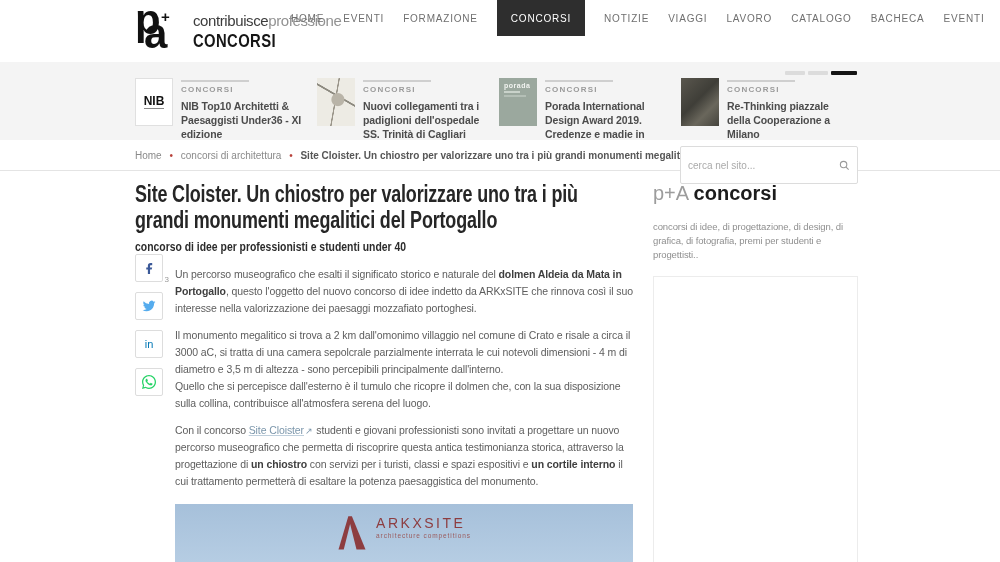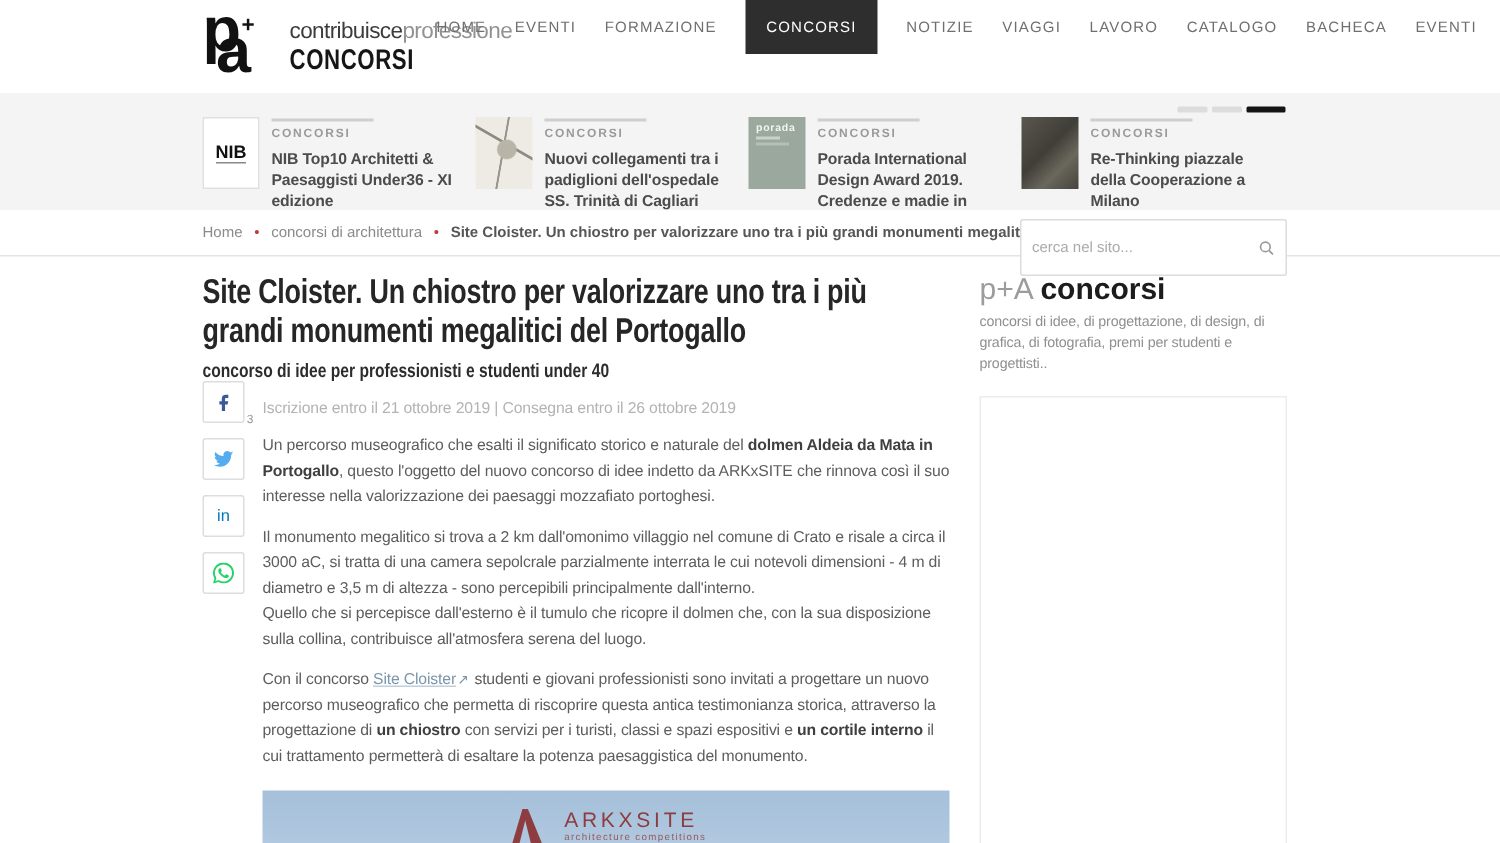--- a/index.html
+++ b/index.html
@@ -88,21 +88,21 @@
 
   .hero { margin-left:40px; margin-top:14px; width:458px; height:180px;
           background:linear-gradient(180deg,#a6c0da 0%,#b7cee4 35%,#c8dcee 78%,#cfe1f0 100%);
           display:flex; justify-content:center; align-items:flex-start; padding-top:11px; }
   .arkx { display:flex; align-items:flex-start; gap:9px; }
   .arkx-text .arkx-name { font-size:14px; letter-spacing:2.5px; color:#8d3d40; font-weight:400; }
   .arkx-text .arkx-sub { font-size:6.5px; letter-spacing:0.9px; color:#9a5a5c; margin-top:1px; }
 
   
   .sidebar { position:absolute; left:653px; top:11px; width:205px; }
-  .sidebar-title { font-size:20px; margin-bottom:3px; }
+  .sidebar-title { font-size:20px; margin-bottom:15px; }
   .sidebar-title .st-gray { color:#9c9c9c; font-weight:400; }
   .sidebar-title .st-dark { color:#1c1c1c; font-weight:700; }
   .sidebar-sub { font-size:9.5px; color:#8f8f8f; line-height:1.45; letter-spacing:-0.1px; }
   .sidebar-ad { margin-top:15px; border:1px solid #ececec; height:330px; background:#fff; }
 </style>
 </head>
 <body>
 
 <div class="page">
 
@@ -218,21 +218,20 @@
           <span class="in-t">in</span>
         </div>
         <div class="share-btn">
           <svg width="14" height="14" viewBox="0 0 24 24" fill="#25d366">
               <path d="M12 0C5.4 0 0 5.4 0 12c0 2.1.6 4.2 1.6 6L0 24l6.2-1.6c1.8 1 3.8 1.5 5.8 1.5 6.6 0 12-5.4 12-12S18.6 0 12 0zm0 21.8c-1.8 0-3.6-.5-5.1-1.4l-.4-.2-3.7 1 1-3.6-.2-.4A9.7 9.7 0 0 1 2.2 12c0-5.4 4.4-9.8 9.8-9.8s9.8 4.4 9.8 9.8-4.4 9.8-9.8 9.8zm5.4-7.3c-.3-.1-1.7-.9-2-1-.3-.1-.5-.1-.7.1-.2.3-.8 1-.9 1.2-.2.2-.3.2-.6.1-.3-.2-1.2-.5-2.4-1.5-.9-.8-1.5-1.8-1.6-2-.2-.3 0-.5.1-.6l.4-.5c.1-.2.2-.3.3-.5.1-.2 0-.4 0-.5l-.9-2.2c-.2-.6-.5-.5-.7-.5h-.6c-.2 0-.5.1-.8.4-.3.3-1 1-1 2.5s1.1 2.9 1.2 3.1c.1.2 2.1 3.2 5.1 4.5.7.3 1.3.5 1.7.6.7.2 1.4.2 1.9.1.6-.1 1.7-.7 2-1.4.2-.7.2-1.2.2-1.4-.1-.1-.3-.2-.6-.3z"></path>
             </svg>
         </div>
       </div>
 
       <div class="article-body">
-        <div class="deadline">Iscrizione entro il 21 ottobre 2019 | Consegna entro il 26 ottobre 2019</div>
         <p>Un percorso museografico che esalti il significato storico e naturale del <strong>dolmen Aldeia da Mata in Portogallo</strong>, questo l'oggetto del nuovo concorso di idee indetto da ARKxSITE che rinnova così il suo interesse nella valorizzazione dei paesaggi mozzafiato portoghesi.</p>
         <p>Il monumento megalitico si trova a 2 km dall'omonimo villaggio nel comune di Crato e risale a circa il 3000 aC, si tratta di una camera sepolcrale parzialmente interrata le cui notevoli dimensioni - 4 m di diametro e 3,5 m di altezza - sono percepibili principalmente dall'interno.<br>Quello che si percepisce dall'esterno è il tumulo che ricopre il dolmen che, con la sua disposizione sulla collina, contribuisce all'atmosfera serena del luogo.</p>
         <p>Con il concorso <a class="inline-link" href="#">Site Cloister</a><span class="ext-icon">↗</span> studenti e giovani professionisti sono invitati a progettare un nuovo percorso museografico che permetta di riscoprire questa antica testimonianza storica, attraverso la progettazione di <strong>un chiostro</strong> con servizi per i turisti, classi e spazi espositivi e <strong>un cortile interno</strong> il cui trattamento permetterà di esaltare la potenza paesaggistica del monumento.</p>
       </div>
 
       <div class="hero">
         <div class="arkx">
           <svg width="30" height="36" viewBox="0 0 40 48">
             <polygon points="15,2 20,2 9,46 2,46" fill="#8d3d40"></polygon>
             <polygon points="15,2 20,2 38,46 26,46" fill="#8d3d40"></polygon>

